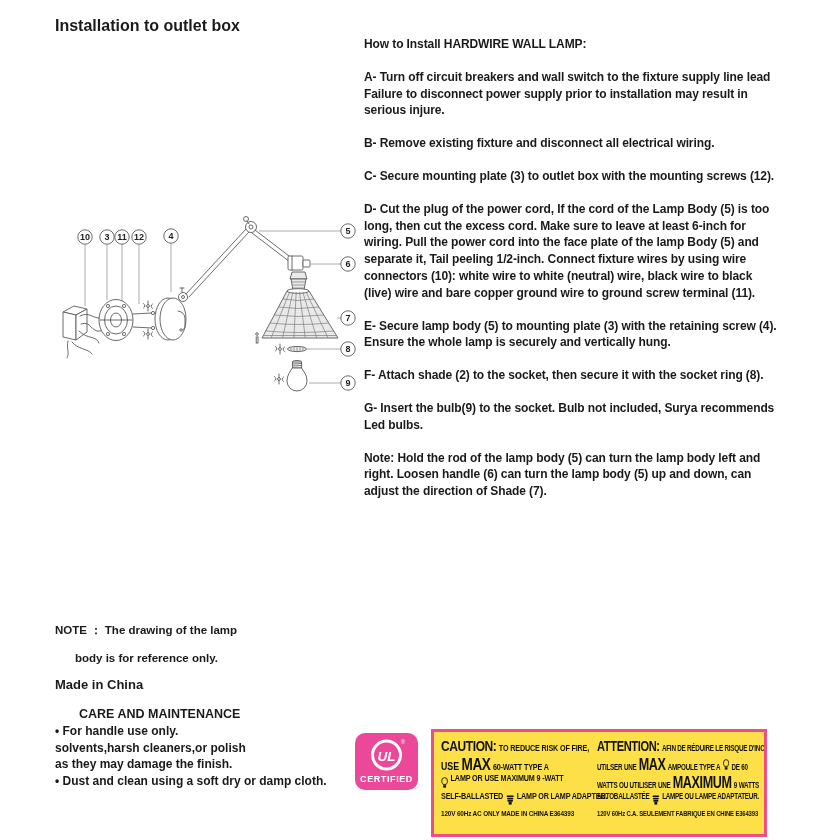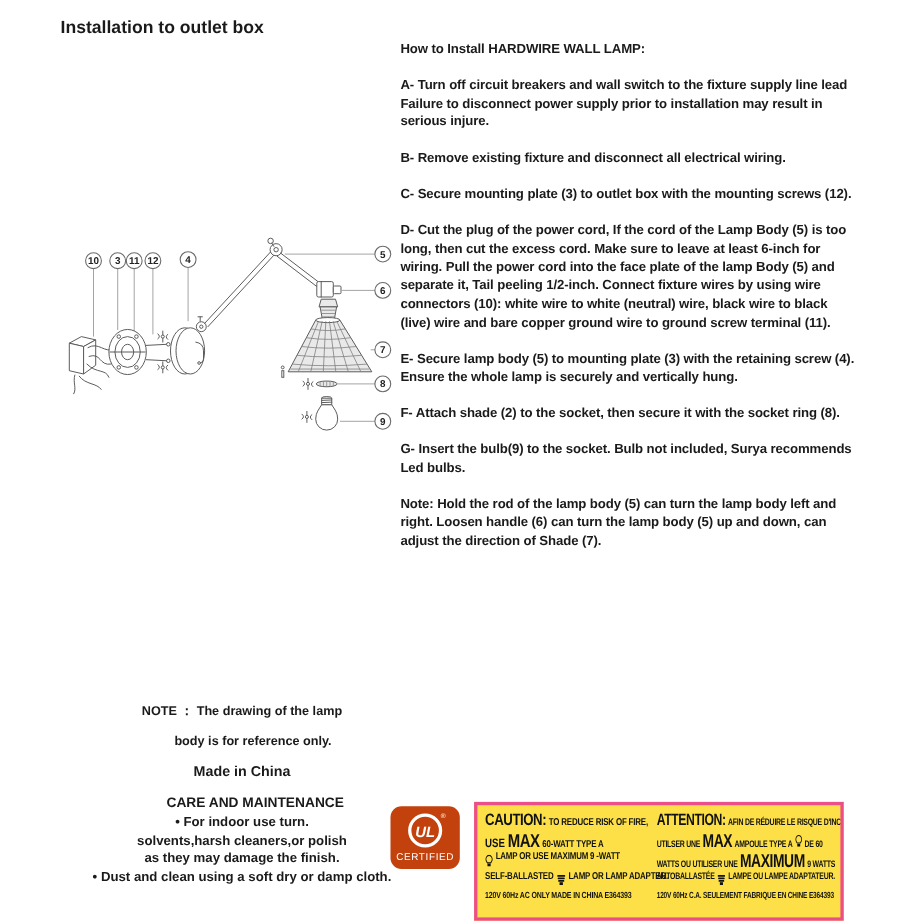--- a/index.html
+++ b/index.html
@@ -19,32 +19,32 @@
   
   .diagram{position:absolute;left:50px;top:200px;width:320px;height:204px;}
   .callout-circle{fill:#ffffff;stroke:#6b6b6b;stroke-width:1;}
   .callout-num{font-family:"Liberation Sans",sans-serif;font-size:9px;font-weight:700;fill:#222;text-anchor:middle;}
   .ldr{stroke:#a3a3a3;stroke-width:0.9;fill:none;}
   .dln{stroke:#5a5a5a;stroke-width:0.9;fill:none;stroke-linecap:round;}
   .dfill{stroke:#5a5a5a;stroke-width:0.9;fill:#ffffff;}
   .dgray{stroke:#5a5a5a;stroke-width:0.9;fill:#e9e9e9;}
   .grid{stroke:#7d7d7d;stroke-width:0.7;fill:none;}
   
-  .footer{position:absolute;left:55px;top:639px;width:330px;text-align:center;}
+  .footer{position:absolute;left:55px;top:623px;width:330px;}
   .note-line1{font-size:11.5px;font-weight:700;margin-bottom:14px;}
   .note-line2{font-size:11.5px;font-weight:700;margin-bottom:13px;padding-left:20px;}
   .made-in{font-size:13px;font-weight:700;margin-bottom:15px;}
   .care-heading{font-size:12.5px;font-weight:700;margin-bottom:2px;margin-left:24px;}
   .care-item{font-size:12px;font-weight:700;line-height:16.7px;}
   
   .ul-badge{
-    position:absolute;left:355px;top:733px;width:63px;height:57px;background:#c2410c;
+    position:absolute;left:355px;top:733px;width:63px;height:57px;background:#ec4899;
     border-radius:10px;display:flex;flex-direction:column;align-items:center;justify-content:flex-start;
   }
-  .ul-label{color:#fff;font-size:9px;font-weight:400;letter-spacing:0.6px;margin-top:-1px;}
+  .ul-label{color:#fff;font-size:9px;font-weight:700;letter-spacing:0.6px;margin-top:-1px;}
   
   .caution{
     position:absolute;left:431px;top:729px;width:336px;height:108px;box-sizing:border-box;
     border:3px solid #ec4f88;background:#fde047;overflow:hidden;
   }
   .cl-col{position:absolute;top:5px;transform-origin:0 0;font-weight:700;color:#111;}
   .cl-en{left:7px;width:190px;transform:scaleX(0.80);}
   .cl-fr{left:163px;width:210px;transform:scaleX(0.74);}
   .cl-row{display:flex;align-items:baseline;gap:3px;white-space:nowrap;height:18px;}
   .cl-big{font-size:15px;letter-spacing:-0.5px;}
@@ -218,21 +218,21 @@
       <circle class="callout-circle" cx="348" cy="383" r="7.2"></circle>
       <text class="callout-num" x="348" y="386.2">9</text>
     </g>
   </svg>
 
   <div class="footer">
     <div class="note-line1">NOTE ：  The drawing of the lamp</div>
     <div class="note-line2">body is for reference only.</div>
     <div class="made-in">Made in China</div>
     <div class="care-heading">CARE AND MAINTENANCE</div>
-    <div class="care-item">• For indoor use turn.</div>
+    <div class="care-item">• For handle use only.</div>
     <div class="care-item">solvents,harsh cleaners,or polish</div>
     <div class="care-item">as they may damage the finish.</div>
     <div class="care-item">• Dust and clean using a soft dry or damp cloth.</div>
   </div>
 
   <div class="ul-badge">
     <svg width="63" height="42" viewBox="0 0 63 42">
       <circle cx="31.5" cy="22" r="14" fill="none" stroke="#ffffff" stroke-width="3"></circle>
       <text x="31.5" y="27.5" text-anchor="middle" fill="#ffffff" font-family="Liberation Sans, sans-serif" font-size="13.5" font-weight="700" font-style="italic">UL</text>
       <text x="48" y="11" text-anchor="middle" fill="#ffffff" font-family="Liberation Sans, sans-serif" font-size="6">®</text>

